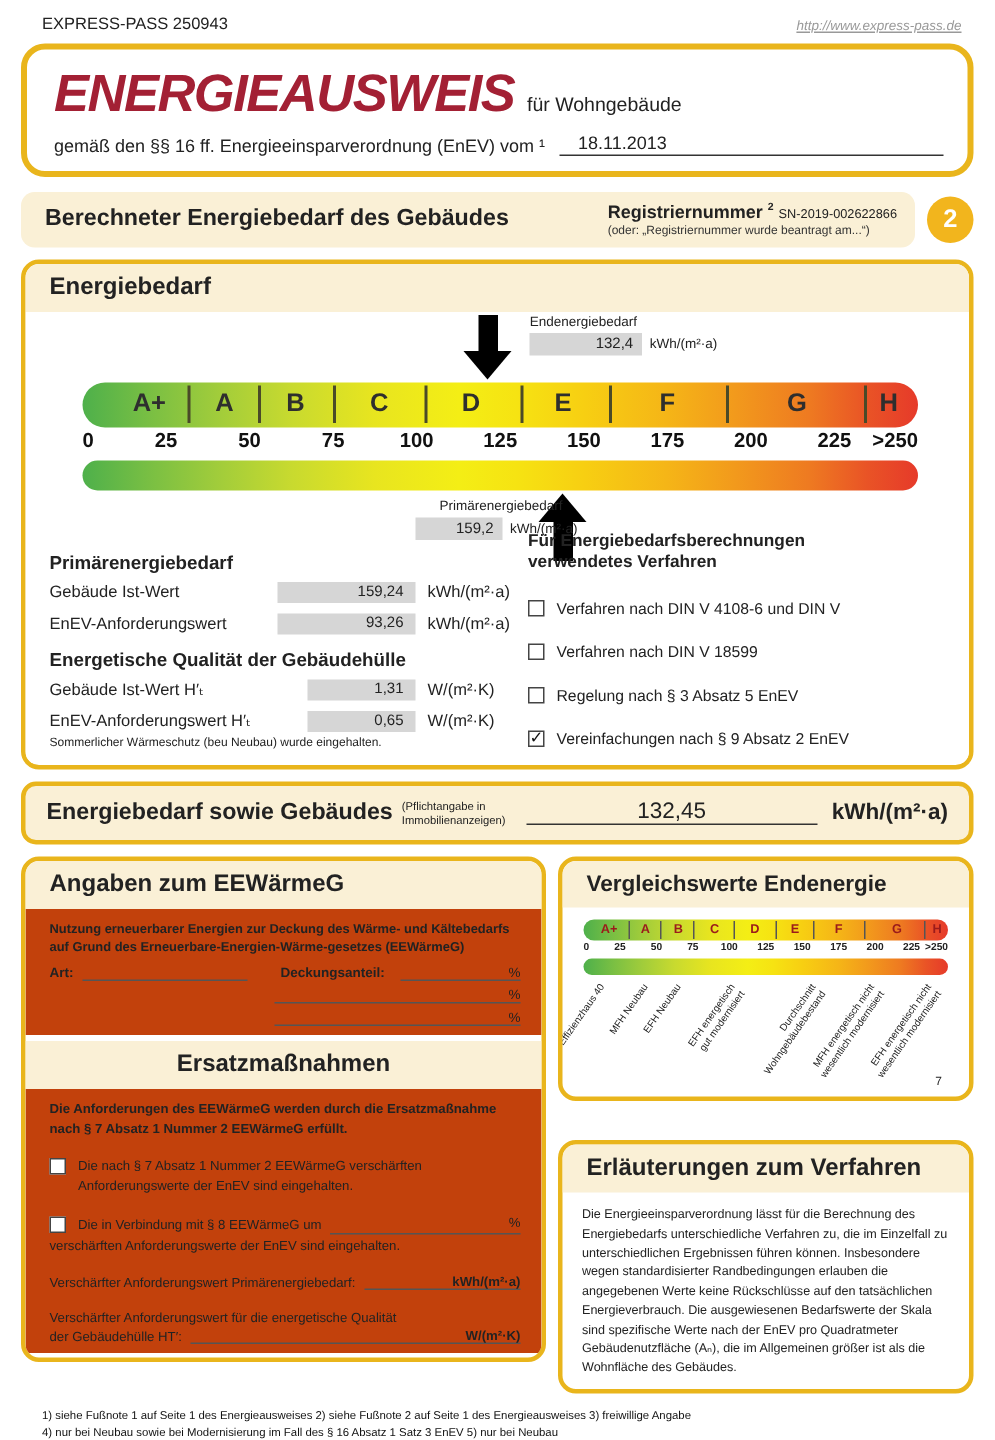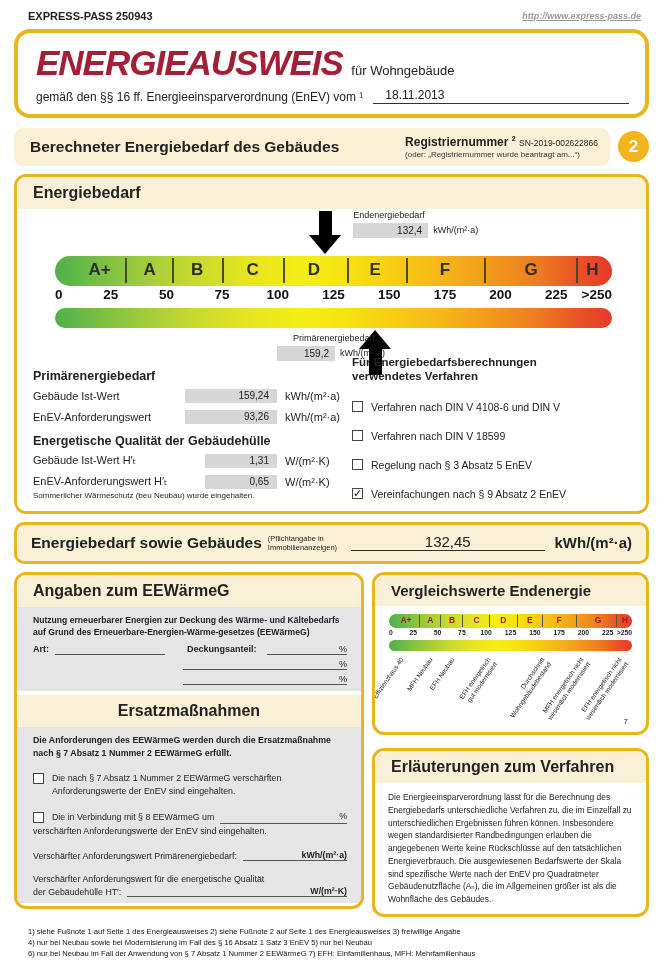--- a/index.html
+++ b/index.html
@@ -2,21 +2,21 @@
 <html><head>
 <meta charset="utf-8">
 <style>
   * { margin:0; padding:0; box-sizing:border-box; }
   html,body { background:#fff; }
   body { width:663px; height:960px; overflow:hidden;
          font-family:"Liberation Sans","DejaVu Sans",sans-serif; color:#222; }
   .page { position:relative; width:663px; height:960px; padding:8px 14px 0 14px; }
 
   
-  .tophdr { display:flex; justify-content:space-between; align-items:center; padding:2px 8px 3px 14px;font-weight:bold; }
+  .tophdr { display:flex; justify-content:space-between; align-items:flex-end; padding:2px 8px 3px 14px; }
   .tophdr .lbl { font-size:11px; color:#222; }
   .tophdr .url { font-size:9px; color:#999; font-style:italic; text-decoration:underline; }
 
   
   .titlebox { border:4px solid #E9B51C; border-radius:16px; padding:12px 16px 10px 18px; margin-top:4px; }
   .bigtitle { color:#A32034; font-size:35px; font-weight:bold; font-style:italic; letter-spacing:-1px; line-height:1; display:inline; }
   .subt { font-size:13px; color:#222; margin-left:4px; }
   .lawrow { display:flex; align-items:flex-end; margin-top:8px; font-size:12px; }
   .dateline { flex:1; border-bottom:1.5px solid #333; margin-left:10px; padding:0 0 1px 12px; font-size:12px; }
 
@@ -77,24 +77,24 @@
   .bedarfbar { margin-top:8px; border:3px solid #E9B51C; border-radius:10px; background:#FAF0D6;
                display:flex; align-items:center; padding:8px 14px; }
   .bb-title { font-size:15.5px; font-weight:bold; }
   .bb-note { font-size:7.5px; line-height:1.2; margin-left:6px; white-space:pre-line; }
   .bb-val { flex:1; border-bottom:1.5px solid #333; margin:0 10px 2px 14px; text-align:center; font-size:15px; }
   .bb-unit { font-size:15px; font-weight:bold; }
 
   
   .cols { display:flex; gap:8px; margin-top:8px; align-items:stretch; }
   .lcol { width:350px; }
-  .rcol { width:277px; display:flex; flex-direction:column; gap:13px; }
+  .rcol { width:277px; display:flex; flex-direction:column; gap:26px; }
 
   .leftbigbox { height:337px; }
-  .innerpad { padding:7px 14px 6px 16px; background:#e5e5e5; }
+  .innerpad { padding:7px 14px 6px 16px; background:#c2410c; }
   .eeintro { font-size:8.6px; font-weight:bold; line-height:1.45; }
   .formrow { display:flex; font-size:9px; margin-top:5px; }
   .artline { width:110px; border-bottom:1px solid #555; margin-left:6px; }
   .dkline { flex:1; border-bottom:1px solid #555; margin-left:8px; text-align:right; font-size:9px; padding-bottom:0; }
   .dkline2 { border-bottom:1px solid #555; text-align:right; font-size:9px; margin-top:4px; margin-left:150px; }
 
   .ersintro { font-size:8.8px; font-weight:bold; line-height:1.5; }
   .erschk { display:flex; align-items:flex-start; font-size:8.8px; line-height:1.45; margin-top:12px; }
   .erschk .chk { margin-top:1px; }
   .ersunit { display:flex; align-items:flex-end; font-size:8.8px; margin-top:14px; }

